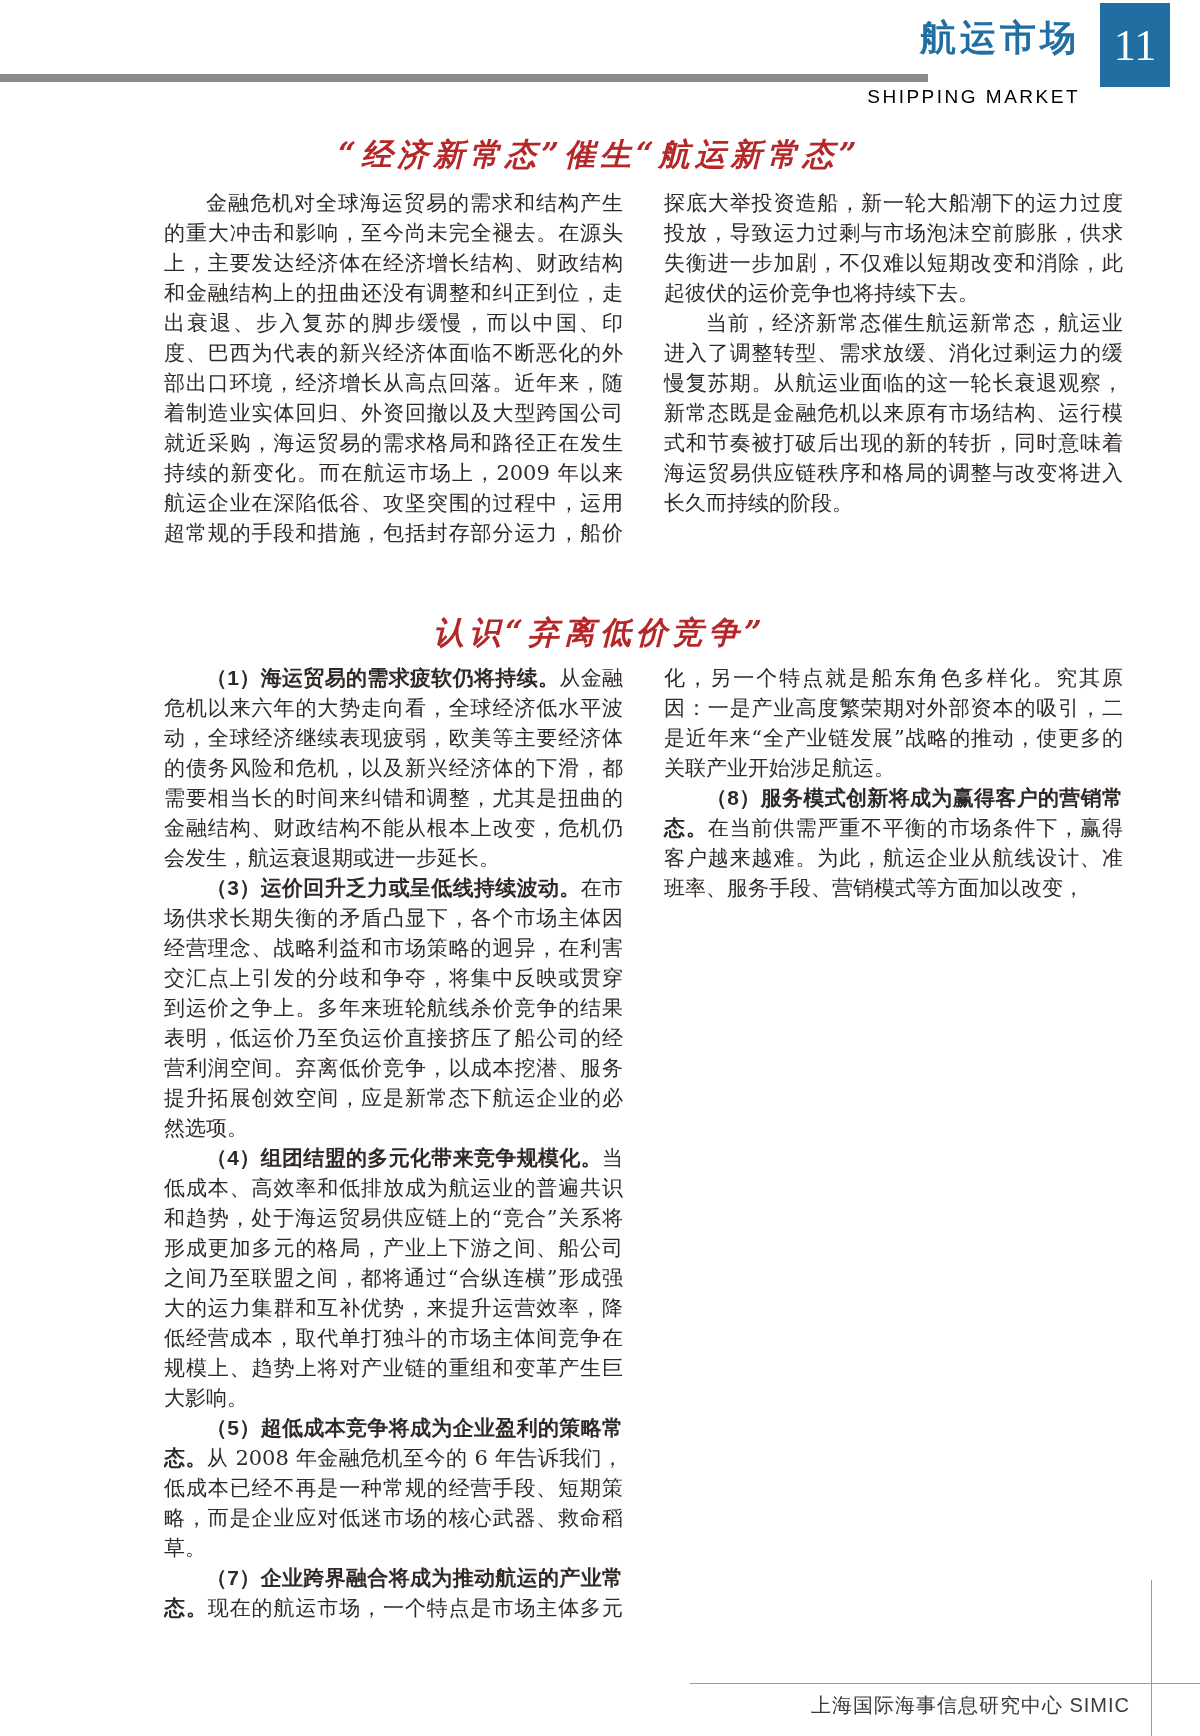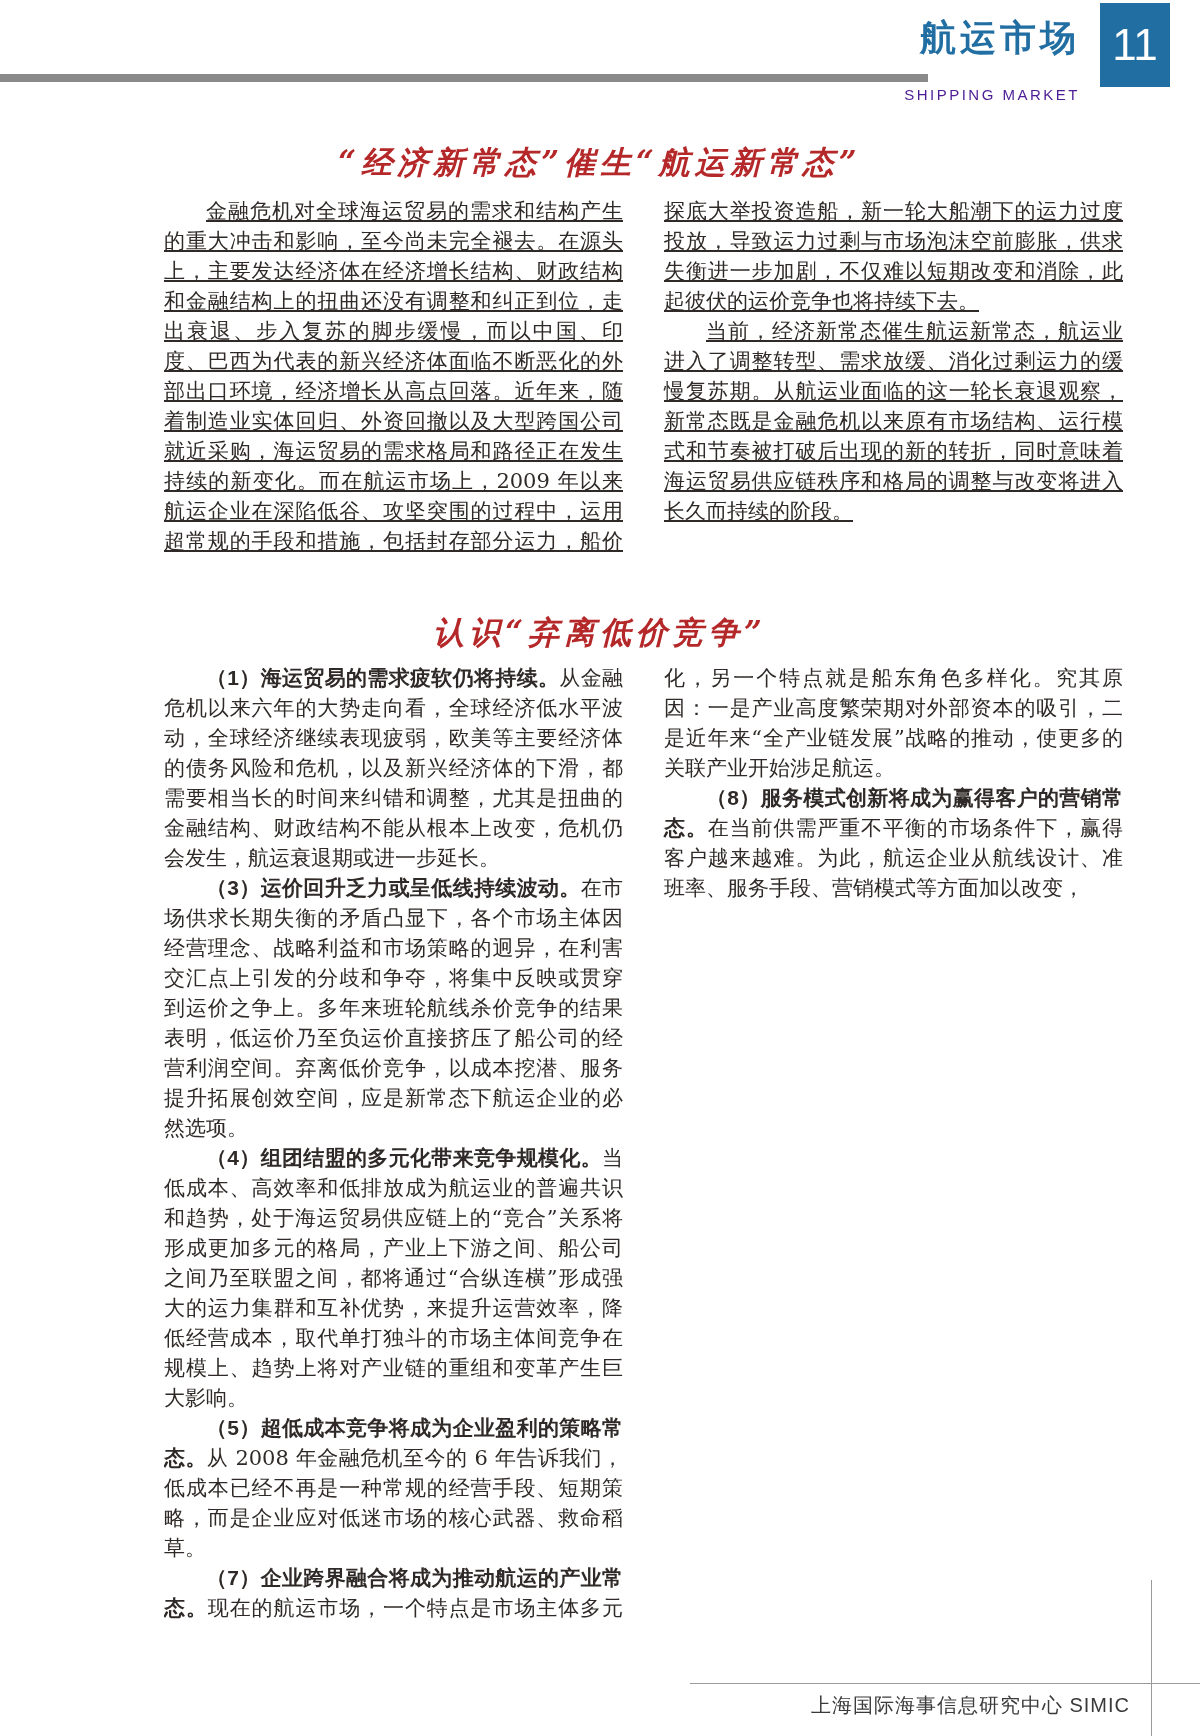--- a/index.html
+++ b/index.html
@@ -25,52 +25,52 @@
   .header-cn{
     position:absolute;right:120px;top:18px;
     font-family:"Liberation Sans","DejaVu Sans",sans-serif;
     font-size:36px;font-weight:bold;letter-spacing:4px;
     color:var(--accent-blue);
     line-height:1.1;
   }
   .header-en{
     position:absolute;right:120px;top:86px;
     font-family:"Liberation Sans","DejaVu Sans",sans-serif;
-    font-size:15px;letter-spacing:2.5px;color:#4c1d95;
+    font-size:19px;letter-spacing:2.5px;color:#000000;
   }
   .page-box{
     position:absolute;left:1100px;top:3px;width:70px;height:84px;
     background:var(--accent-blue);
     display:flex;align-items:center;justify-content:center;
   }
   .page-box span{
-    font-family:Liberation Sans, sans-serif;
+    font-family:Liberation Serif, serif;
     font-size:44px;color:#ffffff;font-weight:normal;
   }
   
   .article-title{
     position:absolute;left:0;width:1200px;
     text-align:center;
     color:var(--accent-red);
     font-family:"DejaVu Serif",serif;
     font-style:italic;font-weight:bold;
     font-size:31px;letter-spacing:5px;
     white-space:nowrap;
   }
-  .title-1{top:142px;}
+  .title-1{top:134px;}
   .title-2{top:612px;}
   
   .article-body{
     position:absolute;left:164px;width:959px;
     column-count:2;column-gap:41px;column-fill:auto;
     font-size:21px;line-height:30px;
     text-align:justify;text-justify:inter-ideograph;
     overflow:hidden;
   }
-  .body-1{top:196px;height:362px;text-decoration:underline;}
+  .body-1{top:188px;height:362px;}
   .body-2{top:663px;height:966px;}
   .article-body p{text-indent:2em;}
   .lead{
     font-family:"Liberation Sans","DejaVu Sans",sans-serif;
     font-weight:bold;
   }
   
   .footer-hline{
     position:absolute;left:690px;top:1683px;width:510px;height:1px;
     background:#9a9a9a;

